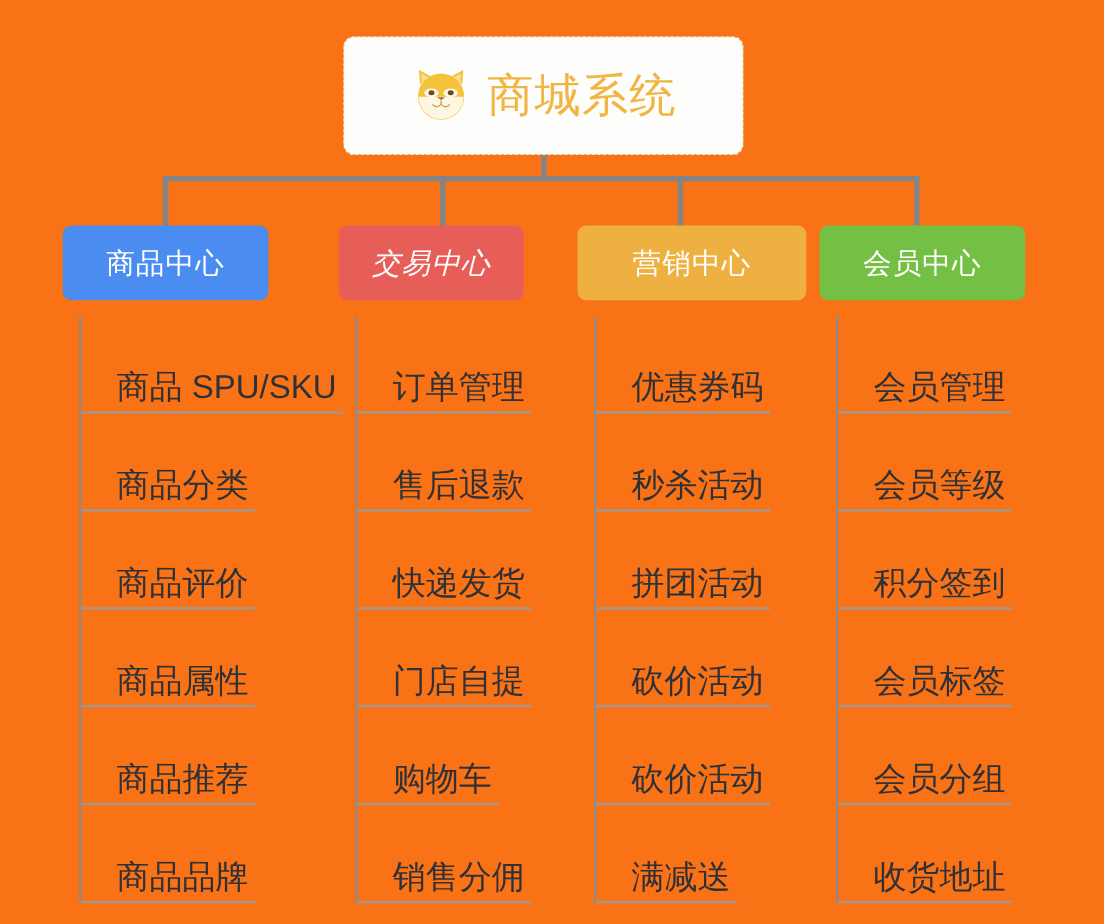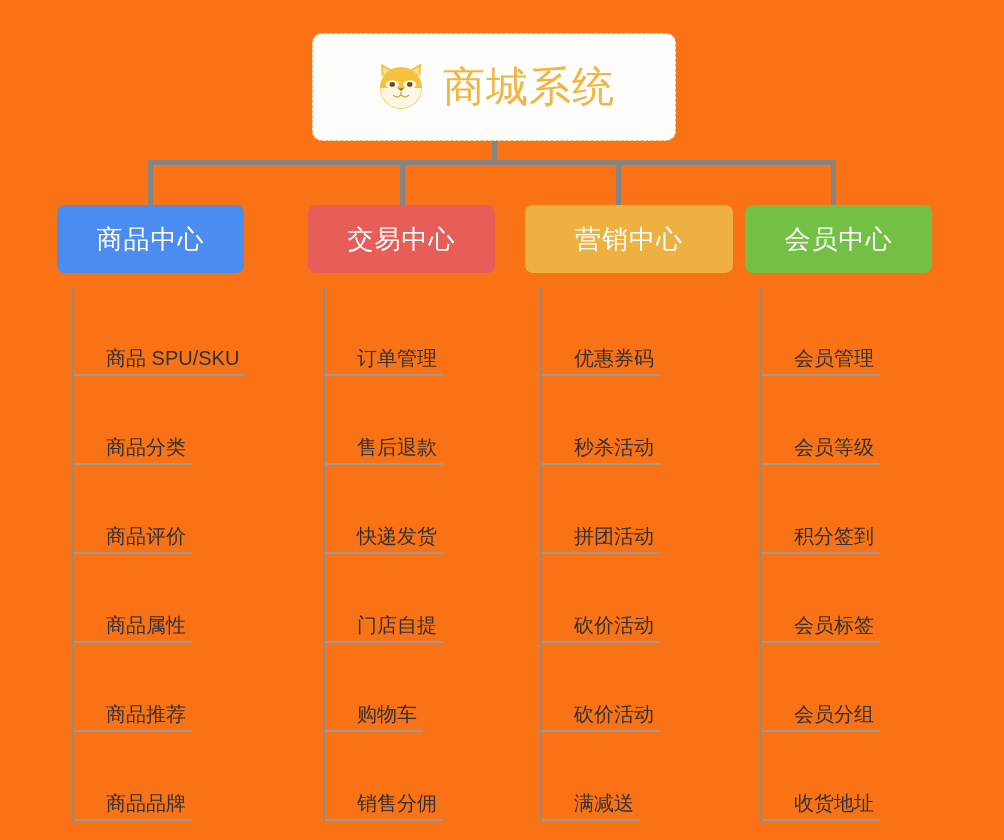--- a/index.html
+++ b/index.html
@@ -94,21 +94,21 @@
     border-radius: 8px;
     display: flex;
     align-items: center;
     justify-content: center;
     color: #ffffff;
     font-size: 26px;
     letter-spacing: 1px;
     box-sizing: border-box;
   }
   .col-1 .cat-header { width: 187px; }
-  .col-2 .cat-header { width: 187px; }
+  .col-2 .cat-header { width: 168px; font-style: italic; }
   .col-3 .cat-header { width: 208px; }
   .col-4 .cat-header { width: 187px; }
 
   
   .leaf-list {
     margin-top: 14px;
     margin-left: 15px;
     border-left: 2px solid #8c8c8c;
     padding-top: 0;
     position: relative;
@@ -116,21 +116,21 @@
   .leaf-item {
     height: 89px;
     display: flex;
     align-items: flex-end;
     box-sizing: border-box;
   }
   .leaf-label {
     display: inline-block;
     border-bottom: 2px solid #9a9a9a;
     padding: 0 6px 5px 32px;
-    font-size: 20px;
+    font-size: 30px;
     color: #2f3137;
     white-space: nowrap;
     line-height: 1.1;
   }
 </style>
 </head>
 <body style="background: rgb(248, 248, 248);">
 
 <div id="canvas" style="background: #f97316;">
 

